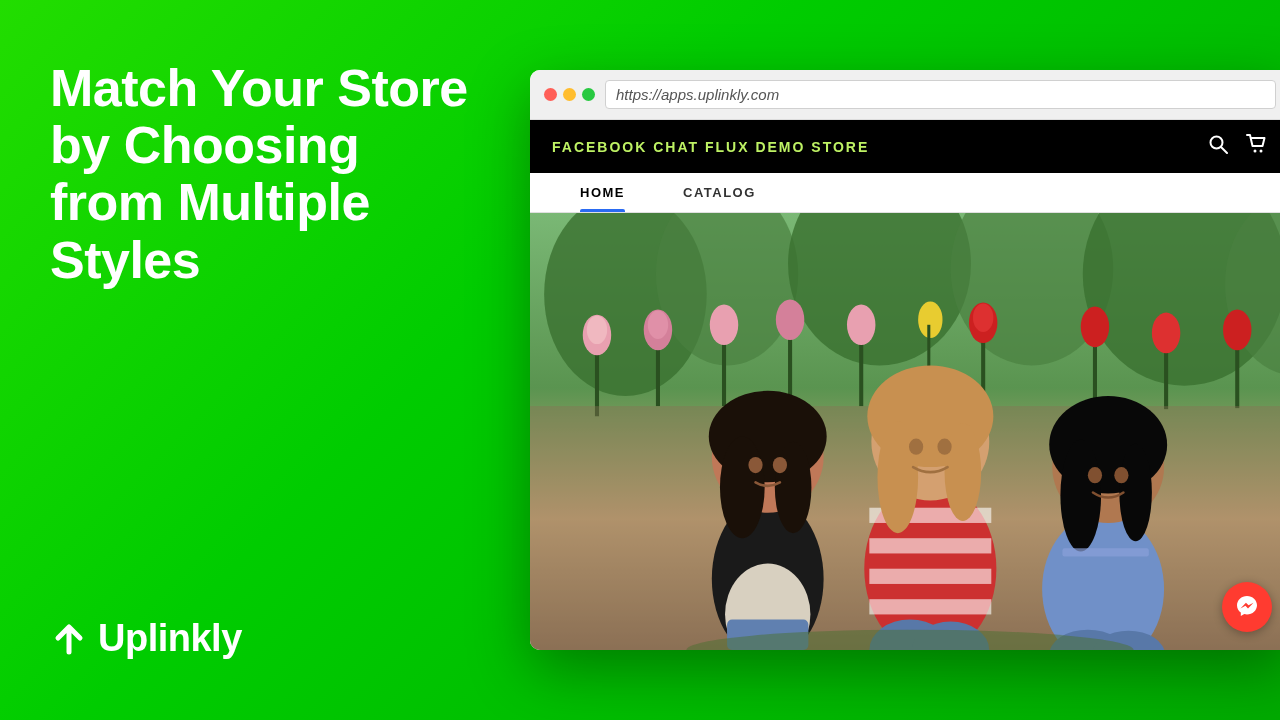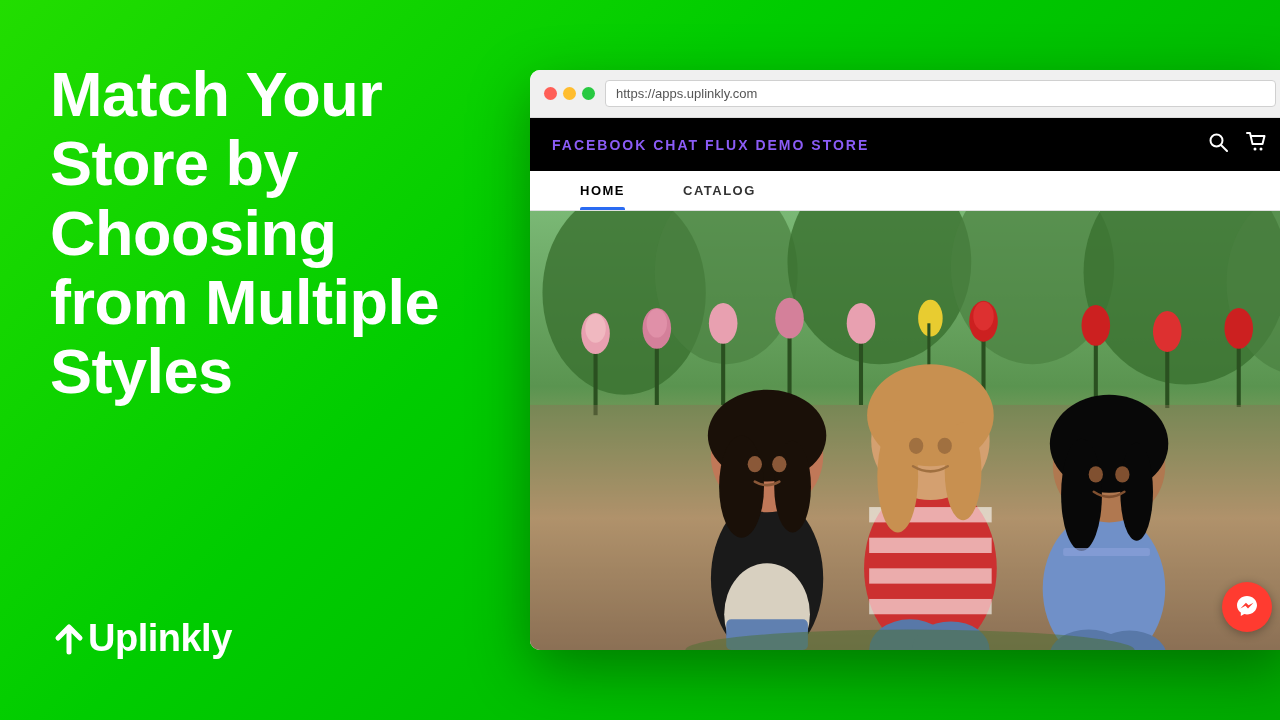--- a/index.html
+++ b/index.html
@@ -25,30 +25,31 @@
     .left-panel {
       flex: 0 0 420px;
       display: flex;
       flex-direction: column;
       justify-content: space-between;
       height: 100%;
       padding: 20px 0;
     }
 
     .headline {
-      font-size: 63px;
+      font-size: 52px;
       font-weight: 800;
       color: #ffffff;
       line-height: 1.1;
       letter-spacing: -0.5px;
     }
 
     .logo-area {
       display: flex;
       align-items: center;
+      gap: 10px;
     }
 
     .logo-text {
       font-size: 38px;
       font-weight: 800;
       color: #ffffff;
       letter-spacing: -0.5px;
     }
 
     
@@ -94,38 +95,39 @@
     .dot-red { background: #ff5f57; }
     .dot-yellow { background: #ffbd2e; }
     .dot-green { background: #28c941; }
 
     .browser-url-bar {
       flex: 1;
       background: #ffffff;
       border: 1px solid #d0d0d0;
       border-radius: 4px;
       padding: 5px 10px;
-      font-size: 13px;
+      font-size: 15px;
       color: #555;
       display: flex;
       align-items: center;
+      font-style: italic;
     }
 
     
     .store-header {
       background: #000000;
       padding: 14px 22px;
       display: flex;
       align-items: center;
       justify-content: space-between;
       flex-shrink: 0;
     }
 
     .store-title {
-      color: #8b5cf6;
+      color: #bef264;
       font-size: 14px;
       font-weight: 600;
       letter-spacing: 2px;
       text-transform: uppercase;
     }
 
     .store-icons {
       display: flex;
       align-items: center;
       gap: 18px;

